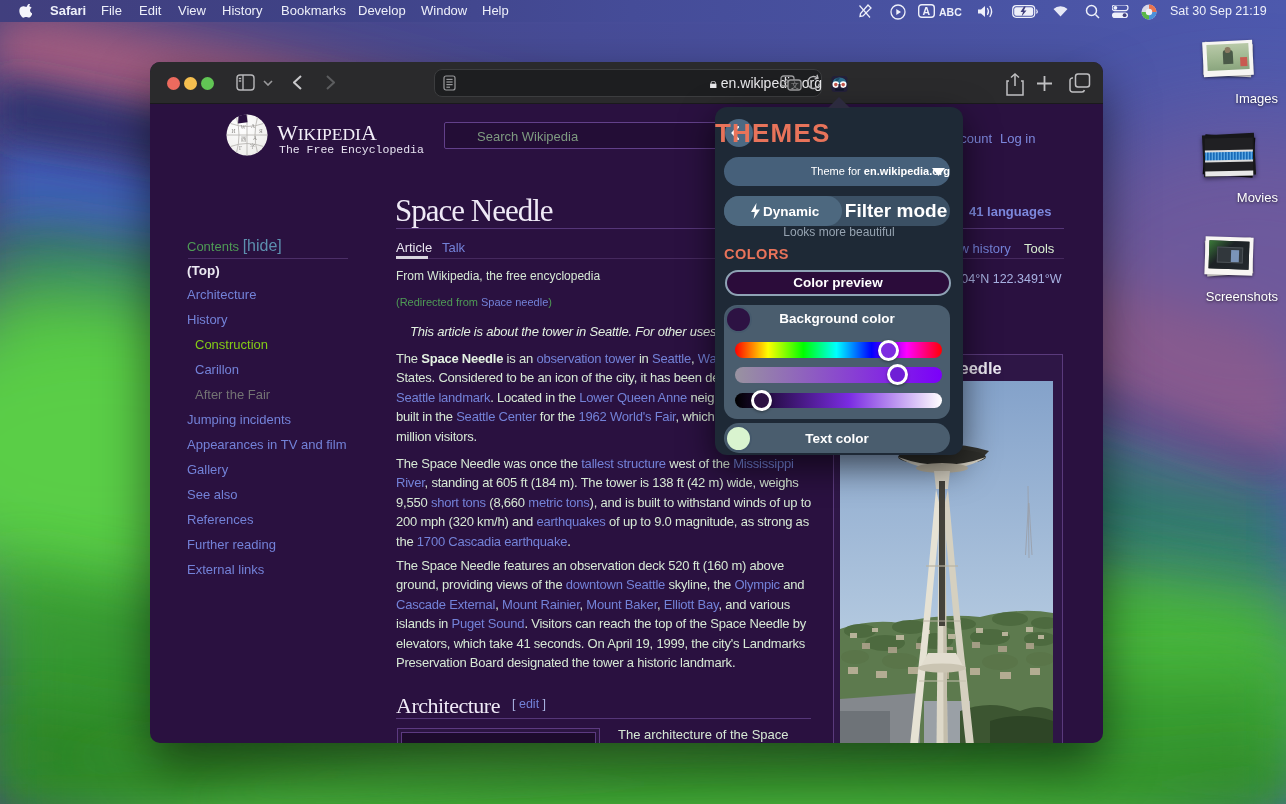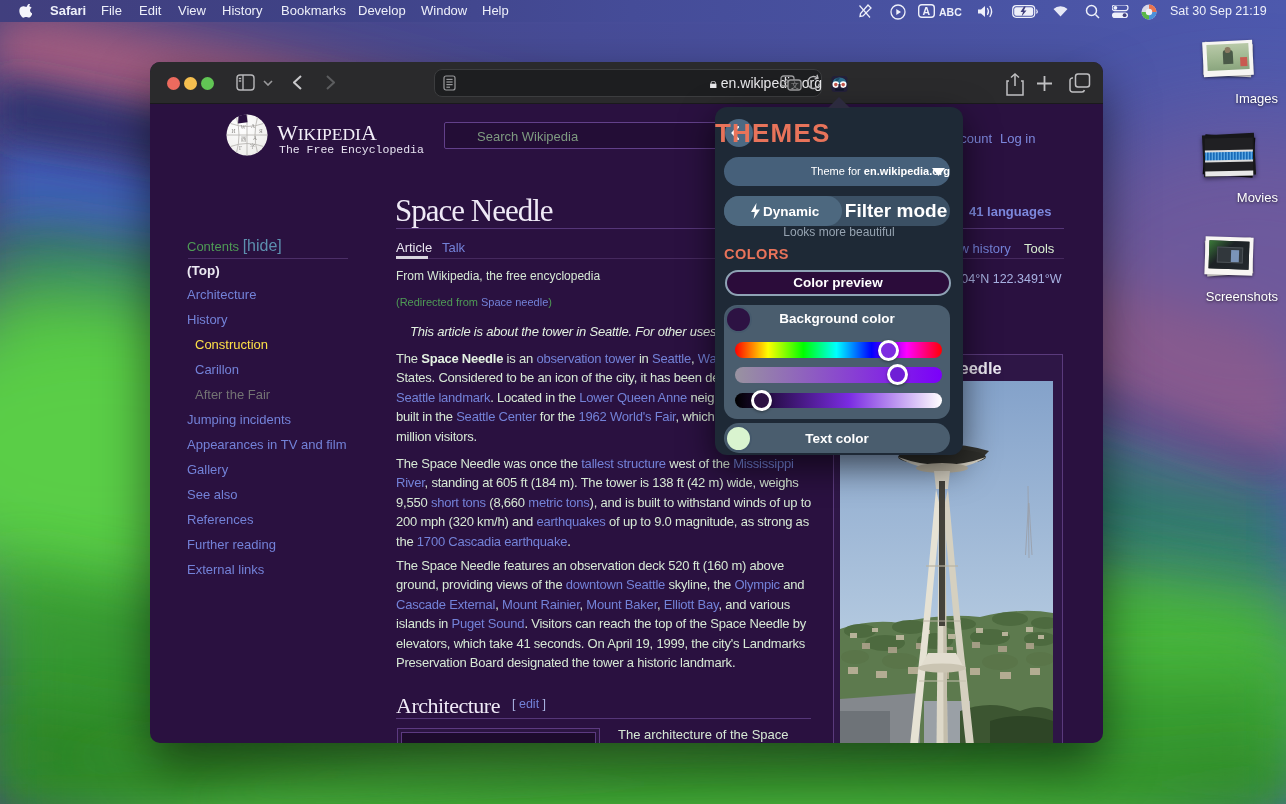--- a/index.html
+++ b/index.html
@@ -215,21 +215,21 @@
   <div class="abs" style="left:850px;top:27px;font-size:13px;color:#7c88dd">Log in</div>
 
   <div class="abs" style="left:246px;top:124px;width:668px;height:1px;background:#553678"></div>
   <div class="abs" style="left:246px;top:154px;width:668px;height:1px;background:#45295e"></div>
 
   <div class="abs" style="left:38px;top:154px;width:160px;height:1px;background:#4c2f68"></div>
   <div class="abs" style="left:37px;top:133px;font-size:13px"><span class="grn">Contents</span> <span style="font-size:16px;color:#5d8fae">[hide]</span></div>
   <div class="abs" style="left:37px;top:159px;font-weight:bold;color:#ece9f2;font-size:13.5px">(Top)</div>
   <div class="abs" style="left:37px;top:183px;font-size:13px;color:#7382d8">Architecture</div>
   <div class="abs" style="left:37px;top:208px;font-size:13px;color:#7382d8">History</div>
-  <div class="abs" style="left:45px;top:233px;font-size:13px;color:#fde047">Construction</div>
+  <div class="abs" style="left:45px;top:233px;font-size:13px;color:#84cc16">Construction</div>
   <div class="abs" style="left:45px;top:258px;font-size:13px;color:#7382d8">Carillon</div>
   <div class="abs" style="left:45px;top:283px;font-size:13px;color:#737373">After the Fair</div>
   <div class="abs" style="left:37px;top:308px;font-size:13px;color:#7382d8">Jumping incidents</div>
   <div class="abs" style="left:37px;top:333px;font-size:13px;color:#7382d8">Appearances in TV and film</div>
   <div class="abs" style="left:37px;top:358px;font-size:13px;color:#7382d8">Gallery</div>
   <div class="abs" style="left:37px;top:383px;font-size:13px;color:#7382d8">See also</div>
   <div class="abs" style="left:37px;top:408px;font-size:13px;color:#7382d8">References</div>
   <div class="abs" style="left:37px;top:433px;font-size:13px;color:#7382d8">Further reading</div>
   <div class="abs" style="left:37px;top:458px;font-size:13px;color:#7382d8">External links</div>
 

